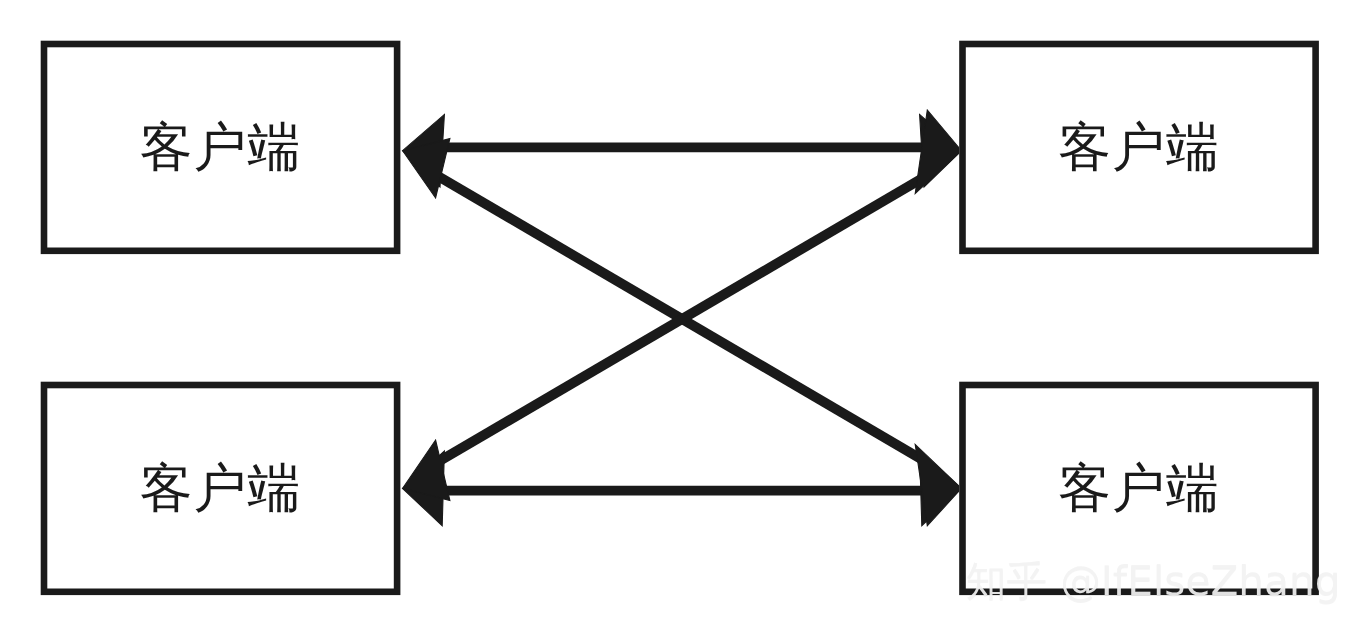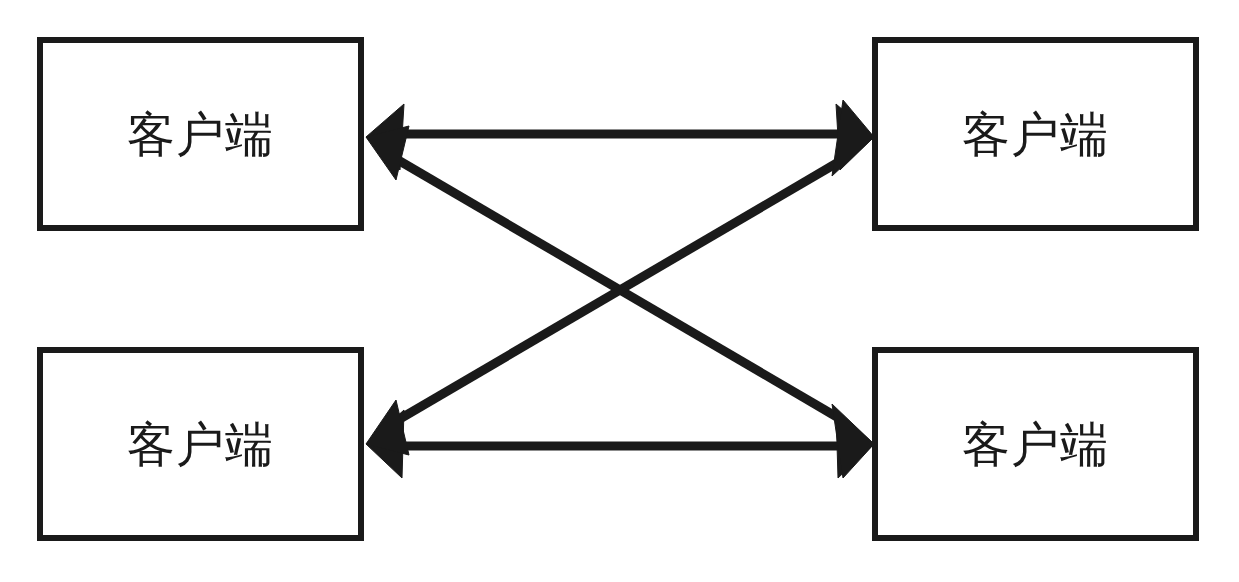--- a/index.html
+++ b/index.html
@@ -117,14 +117,15 @@
   </div>
 
   <div class="node" id="node-bl">
     <span class="node-label">客户端</span>
   </div>
 
   <div class="node" id="node-br">
     <span class="node-label">客户端</span>
   </div>
 
+  <div id="watermark">知乎 @IfElseZhang</div>
 
 </div>
 
 </body></html>

